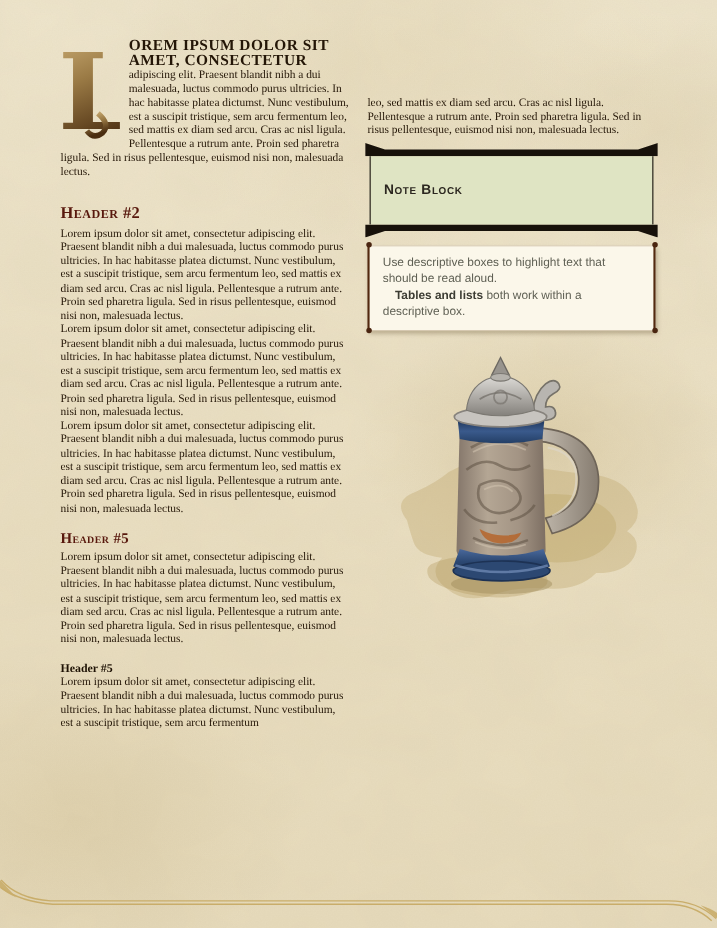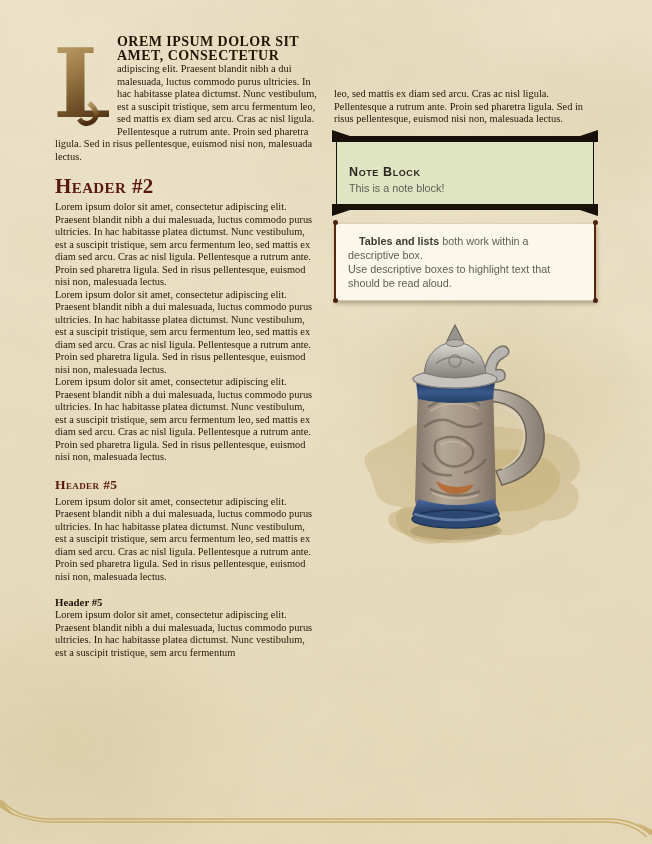--- a/index.html
+++ b/index.html
@@ -15,21 +15,21 @@
   }
   .texture{position:absolute;left:0;top:0;pointer-events:none;}
 
   .col{position:absolute;}
   .col-left{left:55px;top:36px;width:264px;}
   .col-right{left:334px;top:48px;width:262px;margin-top:40px;}
 
   .body-p{font-size:10.4px;line-height:12.5px;margin:0;text-align:left;}
   .hd{font-variant:small-caps;font-weight:700;color:#58180D;line-height:1.05;letter-spacing:.4px;}
   .h1{font-size:27px;margin:0 0 8px 0;}
-  .h2{font-size:21px;margin:12px 0 4px 0;}
+  .h2{font-size:15px;margin:24px 0 4px 0;}
   .h3{font-size:17px;margin:14px 0 6px 0;border-bottom:2px solid #c9ad6a;padding-bottom:2px;}
   .h4{font-size:14px;margin:14px 0 4px 0;}
   .h5{font-size:13.5px;margin:14px 0 4px 0;}
   .h6{font-weight:700;font-size:10.8px;margin:13px 0 1px 0;color:#1e1205;}
 
   .dropcap{float:left;width:54px;height:92px;margin:3px 8px 0 0;}
   .lead{font-size:14px;font-weight:600;letter-spacing:.45px;}
 
   
   .note{position:relative;margin-top:10px;padding:6px 0;}
@@ -112,34 +112,33 @@
   <div class="col col-right">
 
     <p class="body-p">leo, sed mattis ex diam sed arcu. Cras ac nisl ligula. Pellentesque a rutrum ante. Proin sed pharetra ligula. Sed in risus pellentesque, euismod nisi non, malesuada lectus.</p>
 
     <div class="note">
       <svg class="note-bar top" viewBox="0 0 266 12" preserveAspectRatio="none">
         <path d="M0,12 L0,0 L18,6 L248,6 L266,0 L266,12 Z" fill="#17110a"></path>
       </svg>
       <div class="note-inner">
         <p class="note-title">Note Block</p>
-        <p class="note-body">This is a note block!</p>
       </div>
       <svg class="note-bar bottom" viewBox="0 0 266 12" preserveAspectRatio="none">
         <path d="M0,0 L0,12 L18,6 L248,6 L266,12 L266,0 Z" fill="#17110a"></path>
       </svg>
     </div>
 
     <div class="descbox">
       <span class="corner-dot dot-tl"></span>
       <span class="corner-dot dot-tr"></span>
       <span class="corner-dot dot-bl"></span>
       <span class="corner-dot dot-br"></span>
+      <p class="desc-body">Use descriptive boxes to highlight text that should be read aloud.</p>
       <p class="desc-body indent"><span class="desc-bold">Tables and lists</span><span> both work within a descriptive box.</span></p>
-      <p class="desc-body">Use descriptive boxes to highlight text that should be read aloud.</p>
     </div>
 
     
     <svg class="stein-wrap" viewBox="0 0 232 238">
       <defs>
         <linearGradient id="bodyGrad" x1="0" y1="0" x2="1" y2="0">
           <stop offset="0" stop-color="#84766a"></stop>
             <stop offset="0.35" stop-color="#b4a694"></stop>
           <stop offset="0.7" stop-color="#a39484"></stop>
             <stop offset="1" stop-color="#7d6f63"></stop>

